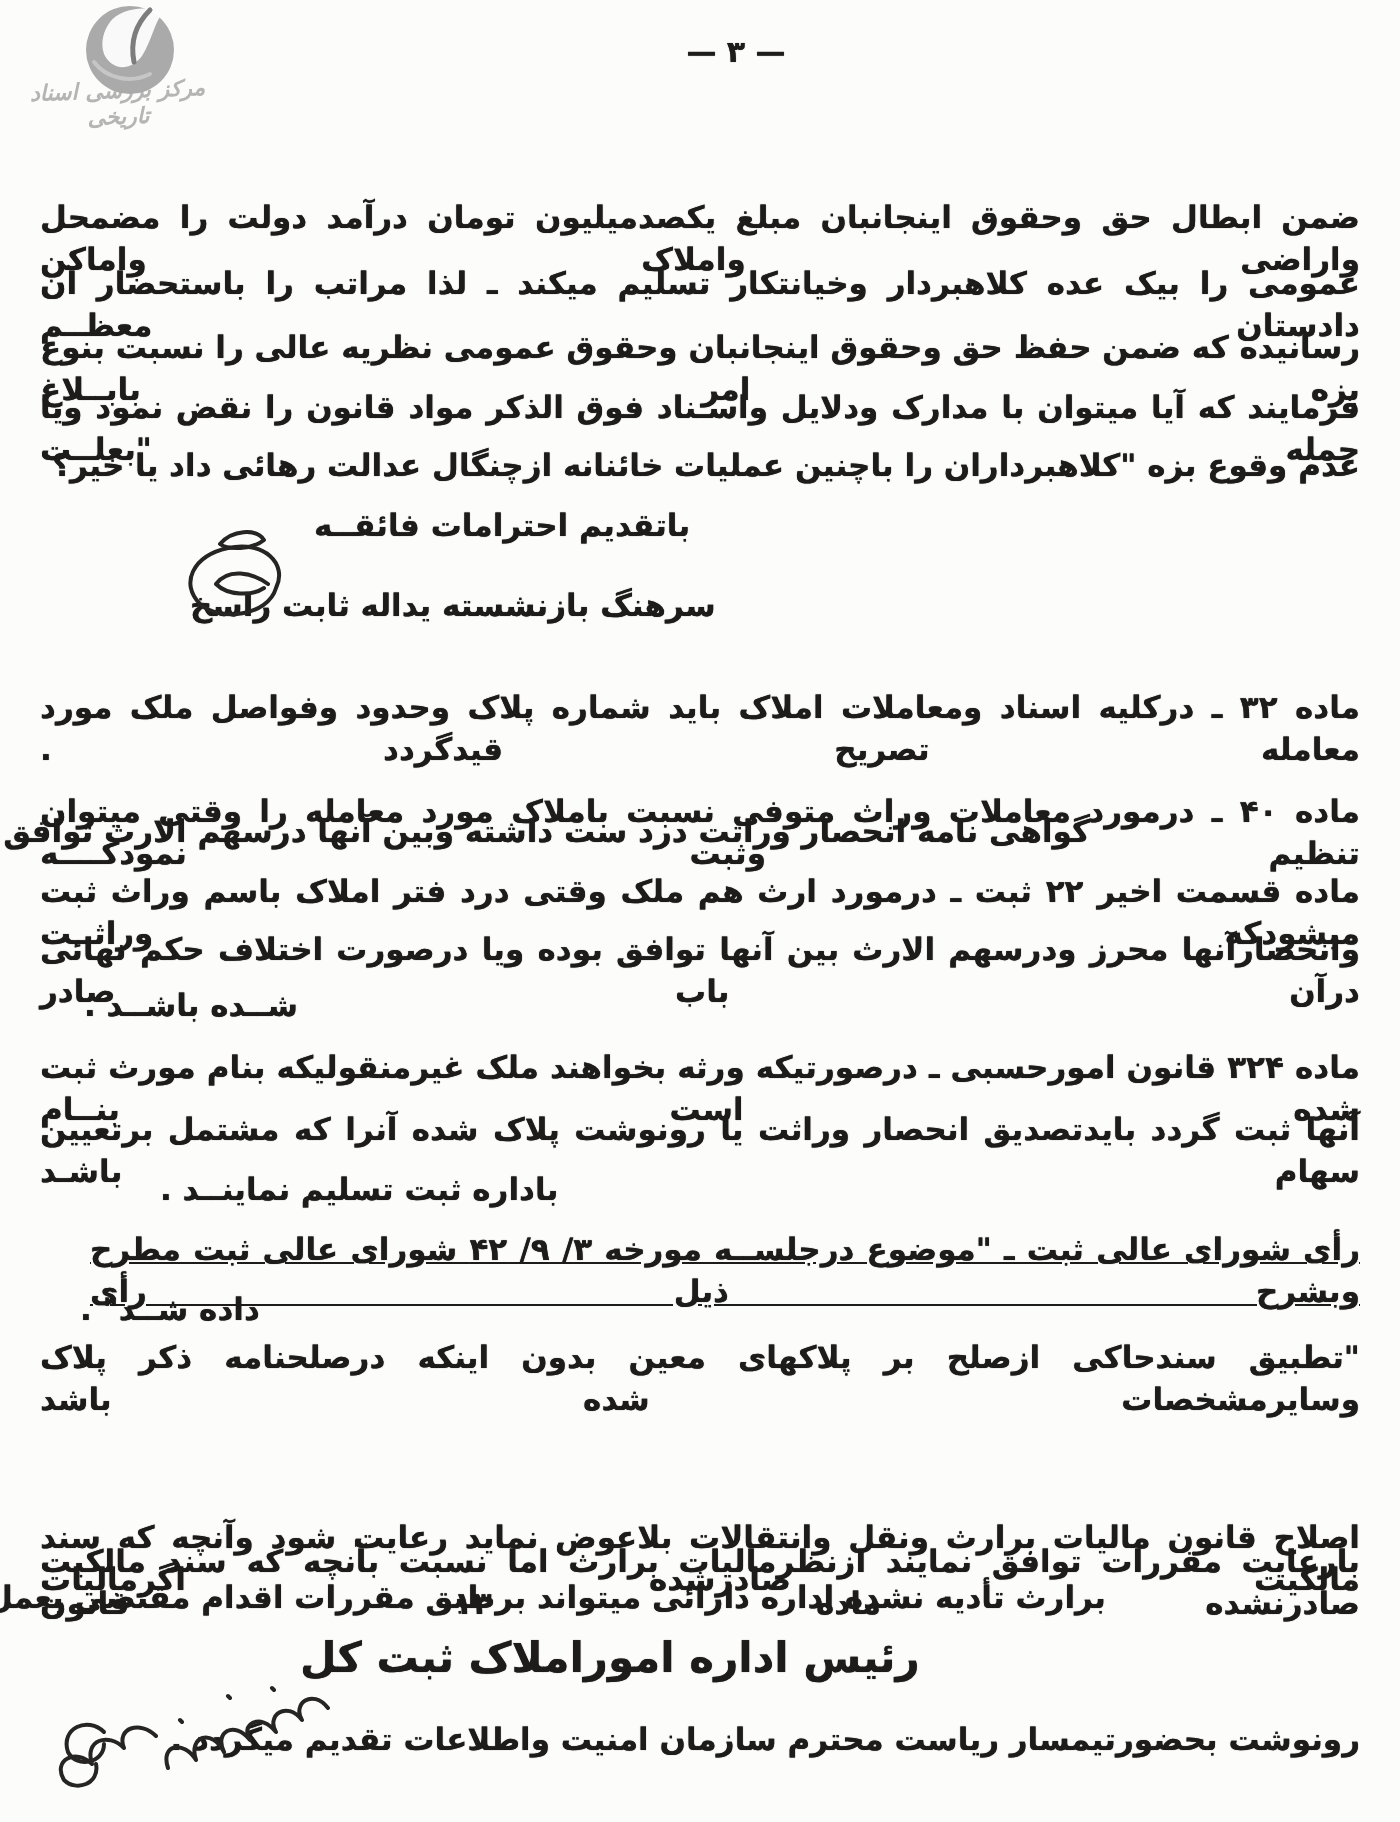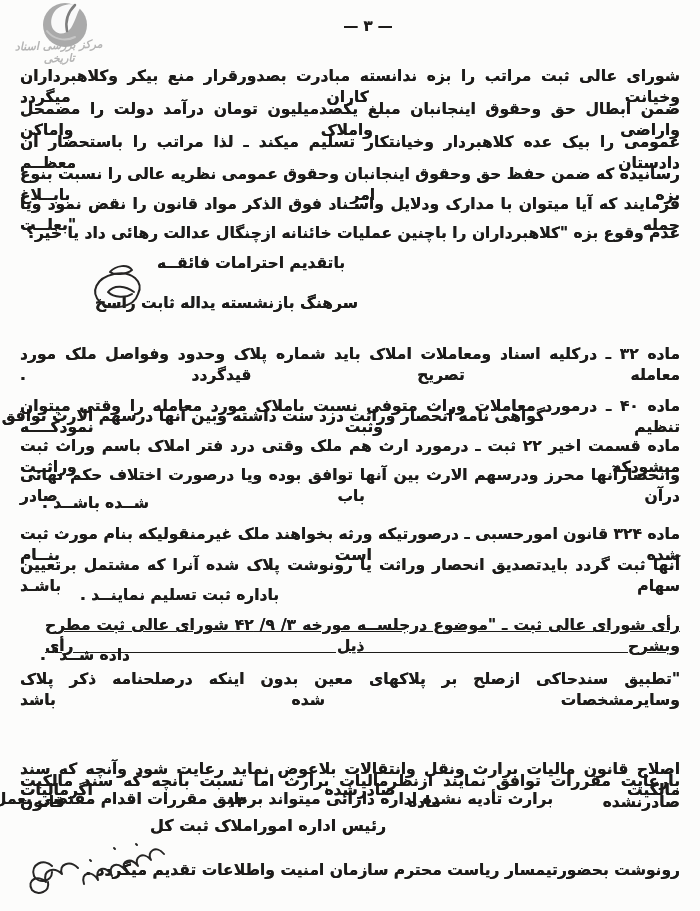--- a/index.html
+++ b/index.html
@@ -36,40 +36,39 @@
   }
   .wm-caption{
     position:absolute; left:0; top:39px; width:118px;
     text-align:center; direction:rtl;
     color:var(--wm); opacity:.85;
     font-size:11px; font-weight:700; font-style:italic;
     transform:rotate(-2deg);
   }
   .sig{ position:absolute; }
   .sig path{ fill:none; stroke:#262524; stroke-width:2; stroke-linecap:round; stroke-linejoin:round; }
-  .footer-title{ font-size:16px; }
+  .footer-title{ font-size:21px; }
 </style>
 </head>
 <body>
 
 <div class="page">
 
   <div style="position:absolute;left:0;top:0;width:130px;height:62px;">
     <svg width="80" height="52" viewBox="0 0 80 52" style="position:absolute;left:25px;top:1px;">
       <circle cx="40" cy="24" r="22" fill="#9b9b9b" opacity="0.85"></circle>
       <path d="M30,10 C35,3 50,1 56,6 C52,11 51,19 46,27 C39,36 30,33 27,26 C25,20 27,14 30,10 Z" fill="#fdfdfd" opacity="0.95"></path>
       <path d="M50,4 C43,11 40,20 42,30" fill="none" stroke="#7d7d7d" stroke-width="2.5" stroke-linecap="round"></path>
       <path d="M22,30 C28,38 40,41 50,36" fill="none" stroke="#c9c9c9" stroke-width="2" stroke-linecap="round" opacity="0.9"></path>
     </svg>
     <div class="wm-caption">مرکز بررسی اسناد تاریخی</div>
   </div>
 
   <div class="txt pagenum" style="top:16px;">— ۳ —</div>
 
-  <div class="txt jline" style="top:66px;">شورای عالی ثبت مراتب را بزه ندانسته مبادرت بصدورقرار منع بیکر وکلاهبرداران وخیانت کاران میگردد</div>
   <div class="txt jline" style="top:99px;">ضمن ابطال حق وحقوق اینجانبان مبلغ یکصدمیلیون تومان درآمد دولت را مضمحل واراضی واملاک واماکن</div>
   <div class="txt jline" style="top:132px;">عمومی را بیک عده کلاهبردار وخیانتکار تسلیم میکند ـ لذا مراتب را باستحضار آن دادستان معظــم</div>
   <div class="txt jline" style="top:194px;">فرمایند که آیا میتوان با مدارک ودلایل واسـناد فوق الذکر مواد قانون را نقض نمود ویا جمله "بعلــت</div>
   <div class="txt jline" style="top:164px;">رسانیده که ضمن حفظ حق وحقوق اینجانبان وحقوق عمومی نظریه عالی را نسبت بنوع بزه امر بابــلاغ</div>
   <div class="txt rline" style="top:223px;">عدم وقوع بزه "کلاهبرداران را باچنین عملیات خائنانه ازچنگال عدالت رهائی داد یا خیر؟</div>
 
   <div class="txt lline" style="left:157px;top:253px;">باتقدیم احترامات فائقــه</div>
   <div class="txt lline" style="left:95px;top:293px;">سرهنگ بازنشسته یداله ثابت راسخ</div>
   <svg class="sig" style="left:66px;top:262px;" width="92" height="60" viewBox="0 0 92 60">
     <path d="M44,10 C50,3 62,2 66,8 C60,13 48,13 44,10 Z"></path>

